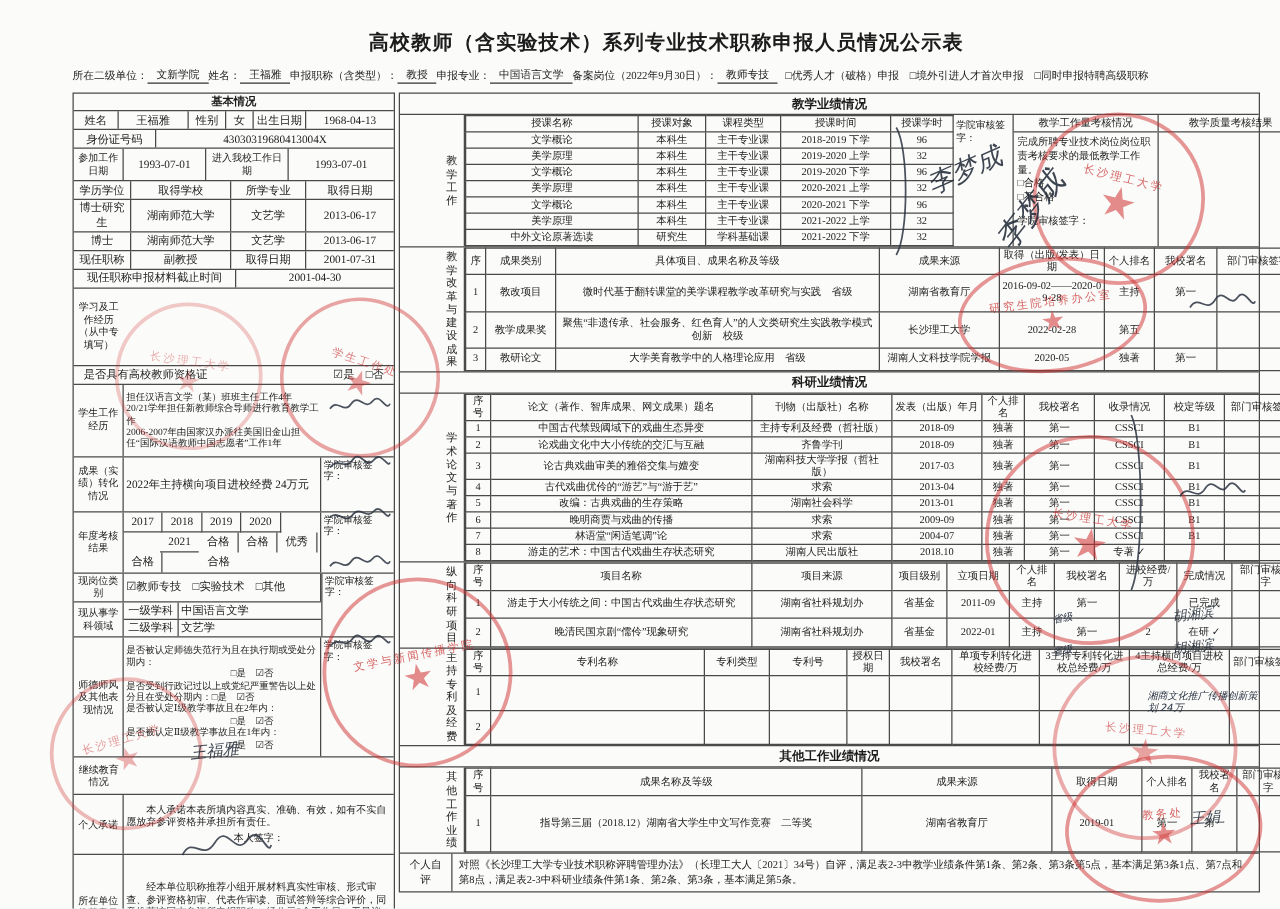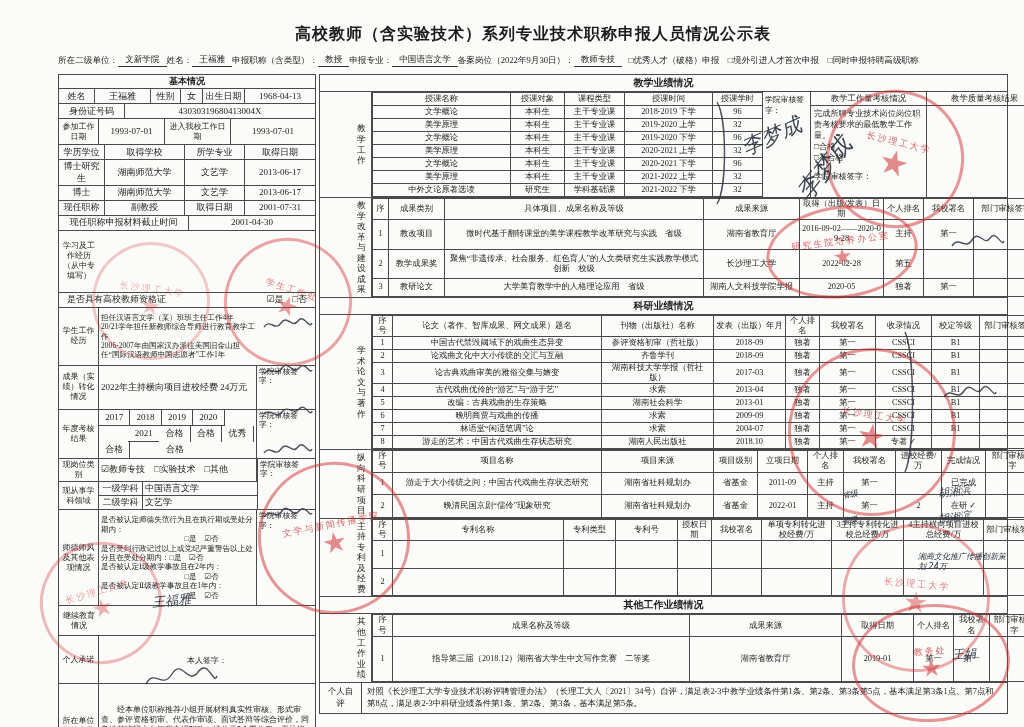--- a/index.html
+++ b/index.html
@@ -219,20 +219,21 @@
               <div>　　　　　　　　　　　□是　☑否</div>
             </div>
         <div class="lc sgn">学院审核签字：</div>
       </div>
       <div class="lr" style="min-height:30px">
         <div class="lc small" style="width:40px">继续教育情况</div>
       </div>
       <div class="lr" style="min-height:48px">
         <div class="lc small" style="width:40px">个人承诺</div>
         <div class="lc la small" style="width:216px;flex-direction:column;align-items:stretch;justify-content:center">
+          <div class="indent">本人承诺本表所填内容真实、准确、有效，如有不实自愿放弃参评资格并承担所有责任。</div>
           <div class="sigline">本人签字：</div>
         </div>
       </div>
       <div class="lr" style="min-height:84px">
         <div class="lc small" style="width:40px">所在单位推荐意见</div>
         <div class="lc la small" style="width:216px;flex-direction:column;align-items:stretch;justify-content:center">
           <div class="indent">经本单位职称推荐小组开展材料真实性审核、形式审查、参评资格初审、代表作审读、面试答辩等综合评价，同意推荐该同志参评所申报职称，经公示5个工作日，无异议。</div>
           <div class="sigline">
             <span>主要负责人签字：</span>
             <span style="margin-left:34px">（盖章）</span>
@@ -418,21 +419,21 @@
                   <th>我校署名</th>
                   <th>收录情况</th>
                   <th>校定等级</th>
                   <th>部门审核签字</th>
                 </tr>
               </thead>
               <tbody>
                 <tr>
                   <td>1</td>
                   <td>中国古代禁毁阈域下的戏曲生态异变</td>
-                  <td>参评资格初审（哲社版）</td>
+                  <td>主持专利及经费（哲社版）</td>
                   <td>2018-09</td>
                   <td>独著</td>
                   <td>第一</td>
                   <td>CSSCI</td>
                   <td>B1</td>
                   <td></td>
                 </tr>
                 <tr>
                   <td>2</td>
                   <td>论戏曲文化中大小传统的交汇与互融</td>

